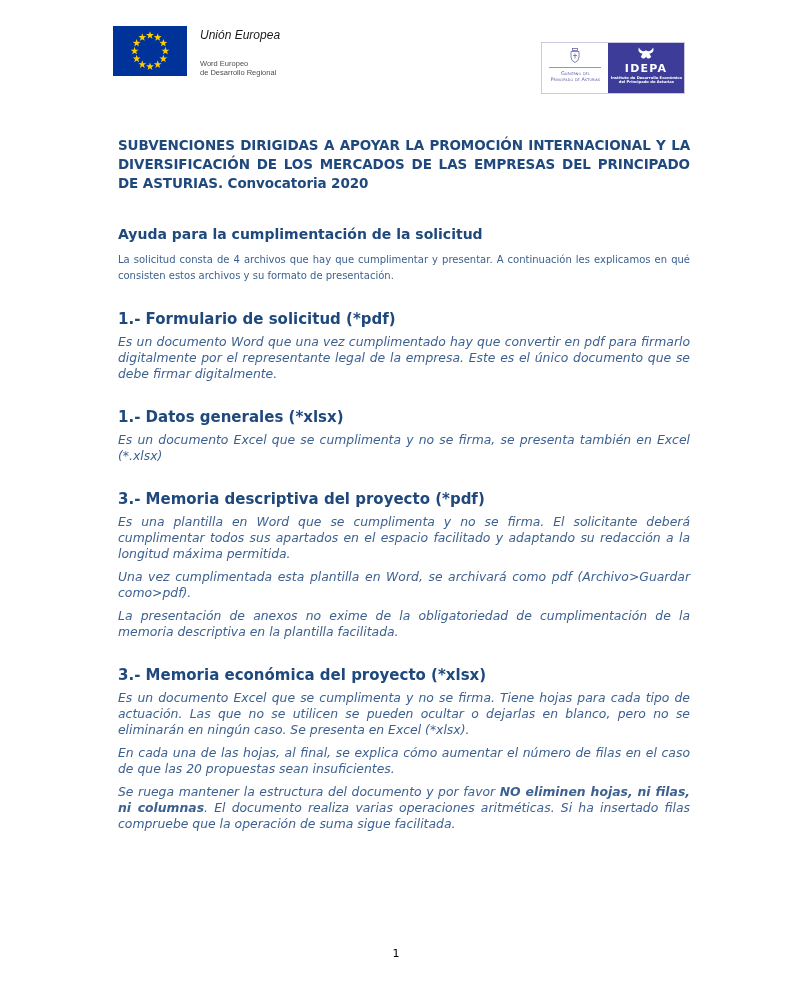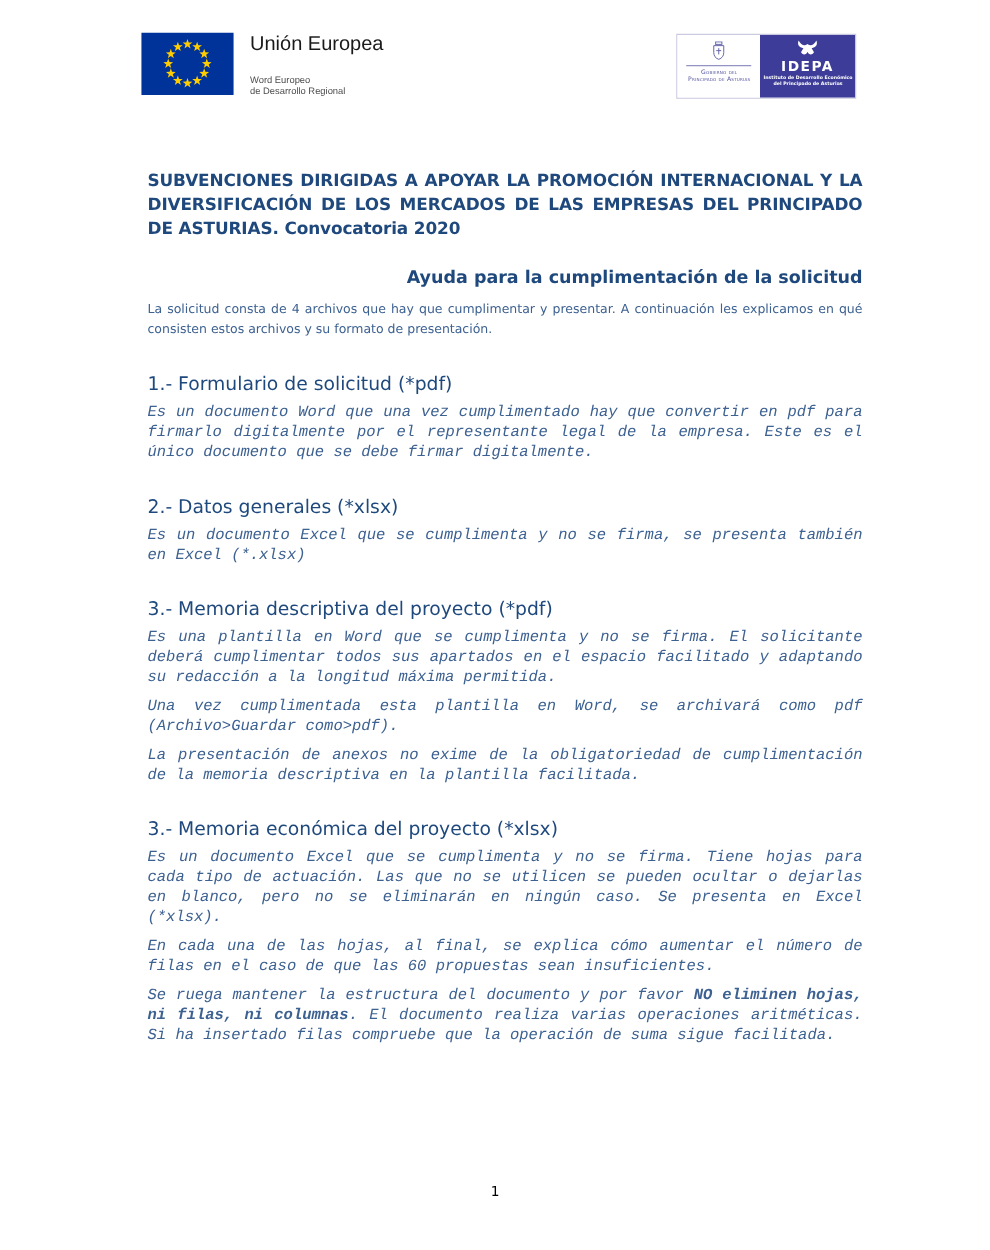--- a/index.html
+++ b/index.html
@@ -9,24 +9,24 @@
   }
 
   
   .header {
     position:absolute; top:26px; left:113px; width:572px;
     display:flex; justify-content:space-between; align-items:flex-start;
   }
   .eu-logo { display:flex; gap:13px; }
   .eu-flag { width:74px; height:50px; display:block; }
   .eu-text { display:flex; flex-direction:column; justify-content:space-between; height:50px; padding-top:1px; }
-  .eu-title { font-family:"Liberation Sans", sans-serif; font-size:16px; color:#1a1a1a; line-height:17px; }
+  .eu-title { font-family:"Liberation Sans", sans-serif; font-size:12px; color:#1a1a1a; line-height:17px;font-style:italic; }
   .eu-sub { font-family:"Liberation Sans", sans-serif; font-size:7.5px; color:#4d4d4d; line-height:9px; }
 
-  .gov-idepa { display:flex; border:1px solid #c9c9e0; margin-top:1px; }
+  .gov-idepa { display:flex; border:1px solid #c9c9e0; margin-top:16px; }
   .gov-box {
     width:66px; height:50px; background:#ffffff; box-sizing:border-box;
     display:flex; flex-direction:column; align-items:center; padding-top:5px;
   }
   .gov-crest { width:12px; height:16px; display:block; }
   .gov-divider { width:52px; border-top:1px solid #9393c4; margin:3px 0 2px; }
   .gov-text {
     font-size:6px; line-height:7px; color:#55559f; text-align:center;
     font-variant:small-caps; letter-spacing:0.2px; white-space:nowrap;
     transform:scale(0.82); transform-origin:50% 0;
@@ -42,33 +42,33 @@
     transform:scale(0.62); transform-origin:50% 0; margin-top:1px;
   }
 
   
   .content { position:absolute; left:118px; top:136px; width:572px; }
   .doc-title {
     margin:0; font-size:13.5px; line-height:19px; font-weight:bold; letter-spacing:-0.1px;
     color:#1f497d; text-align:justify;
   }
   .doc-subtitle {
-    margin:21px 0 0; font-size:14px; line-height:17px; font-weight:bold;
-    color:#1f497d; text-align:right;
+    margin:33px 0 0; font-size:14px; line-height:17px; font-weight:bold;
+    color:#1f497d; text-align:left;
   }
   .intro {
     margin:9px 0 0; font-size:10px; line-height:15.8px;
     color:#3d6191; text-align:justify;
   }
   h3.sec {
-    margin:27px 0 0; font-size:15px; line-height:17px; font-weight:normal; color:#1f497d;
+    margin:27px 0 0; font-size:15px; line-height:17px; font-weight:bold; color:#1f497d;
   }
   p.body {
     margin:6px 0 0; font-size:12.4px; line-height:16px; font-style:italic;
-    color:#3d6191; text-align:justify;font-family:Liberation Mono, monospace;
+    color:#3d6191; text-align:justify;
   }
   p.body + p.body { margin-top:7px; }
   p.note { margin-top:10px; }
   p.note strong { font-weight:bold; }
 
   .page-number {
     position:absolute; top:947px; left:0; width:100%; text-align:center;
     font-size:11px; color:#000000;
   }
 </style>
@@ -141,35 +141,35 @@
     <h2 class="doc-subtitle">Ayuda para la cumplimentación de la solicitud</h2>
 
     <p class="intro">La solicitud consta de 4 archivos que hay que cumplimentar y presentar. A continuación les explicamos en qué consisten estos archivos y su formato de presentación.</p>
 
     <section>
       <h3 class="sec">1.- Formulario de solicitud (*pdf)</h3>
       <p class="body">Es un documento Word que una vez cumplimentado hay que convertir en pdf para firmarlo digitalmente por el representante legal de la empresa. Este es el único documento que se debe firmar digitalmente.</p>
     </section>
 
     <section>
-      <h3 class="sec">2.- Datos generales (*xlsx)</h3>
+      <h3 class="sec">1.- Datos generales (*xlsx)</h3>
       <p class="body">Es un documento Excel que se cumplimenta y no se firma, se presenta también en Excel (*.xlsx)</p>
     </section>
 
     <section>
       <h3 class="sec">3.- Memoria descriptiva del proyecto (*pdf)</h3>
       <p class="body">Es una plantilla en Word que se cumplimenta y no se firma. El solicitante deberá cumplimentar todos sus apartados en el espacio facilitado y adaptando su redacción a la longitud máxima permitida.</p>
       <p class="body">Una vez cumplimentada esta plantilla en Word, se archivará como pdf (Archivo&gt;Guardar como&gt;pdf).</p>
       <p class="body">La presentación de anexos no exime de la obligatoriedad de cumplimentación de la memoria descriptiva en la plantilla facilitada.</p>
     </section>
 
     <section>
       <h3 class="sec">3.- Memoria económica del proyecto (*xlsx)</h3>
       <p class="body">Es un documento Excel que se cumplimenta y no se firma. Tiene hojas para cada tipo de actuación. Las que no se utilicen se pueden ocultar o dejarlas en blanco, pero no se eliminarán en ningún caso. Se presenta en Excel (*xlsx).</p>
-      <p class="body">En cada una de las hojas, al final, se explica cómo aumentar el número de filas en el caso de que las 60 propuestas sean insuficientes.</p>
+      <p class="body">En cada una de las hojas, al final, se explica cómo aumentar el número de filas en el caso de que las 20 propuestas sean insuficientes.</p>
       <p class="body note"><span>Se ruega mantener la estructura del documento y por favor </span><strong>NO eliminen hojas, ni filas, ni columnas</strong><span>. El documento realiza varias operaciones aritméticas. Si ha insertado filas compruebe que la operación de suma sigue facilitada.</span></p>
     </section>
 
   </main>
 
   <footer>
     <div class="page-number">1</div>
   </footer>
 
 </div>

